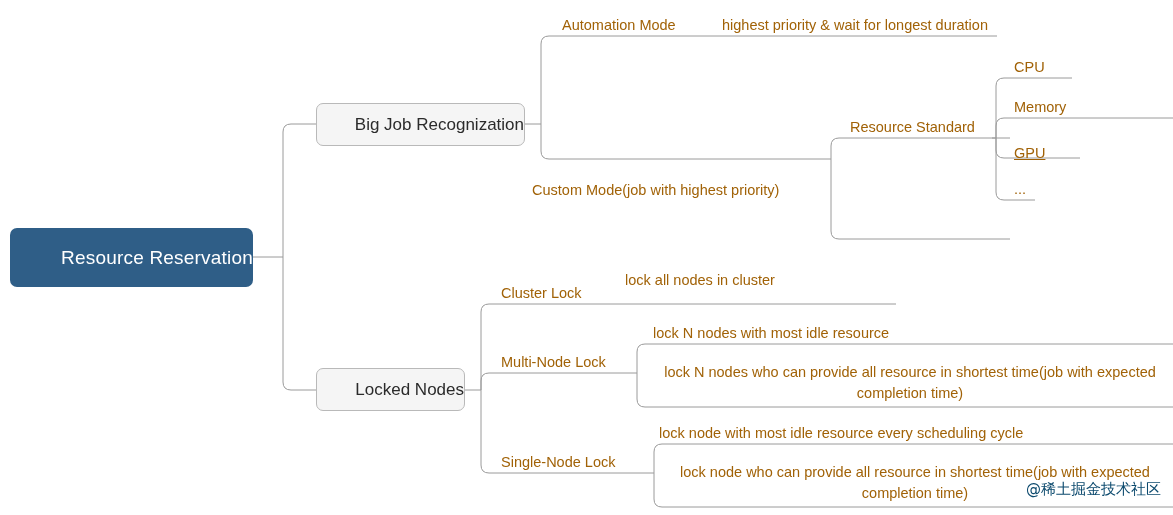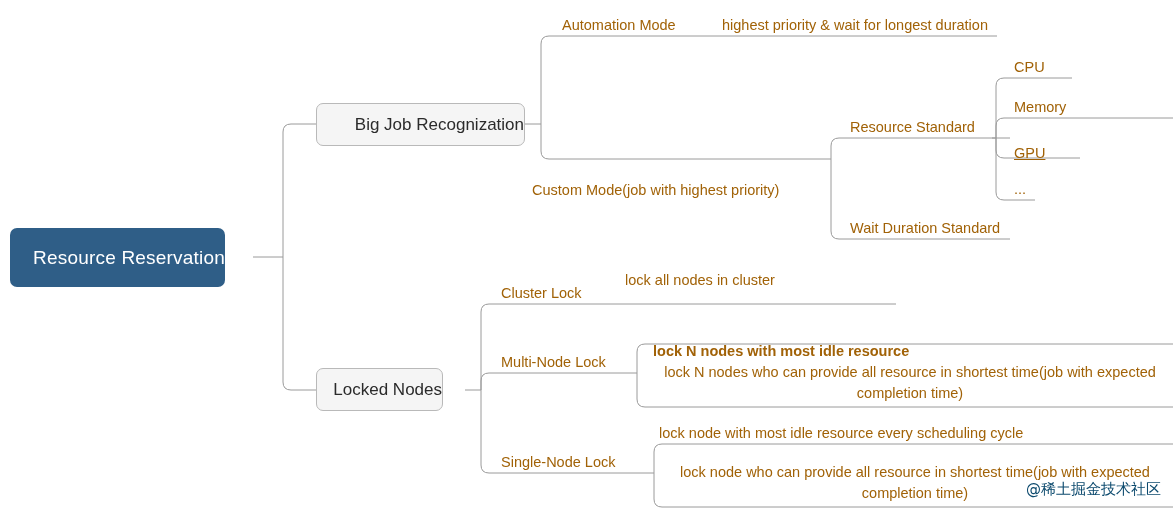--- a/index.html
+++ b/index.html
@@ -29,21 +29,21 @@
     position: absolute;
     box-sizing: border-box;
     display: flex;
     align-items: center;
     justify-content: flex-end;
     white-space: nowrap;
   }
   .root-node {
     left: 10px;
     top: 228px;
-    width: 215px;
+    width: 243px;
     height: 59px;
     background: #2f5e87;
     border-radius: 7px;
     color: #ffffff;
     font-size: 19px;
     letter-spacing: 0.2px;
     padding-left: 20px;
   }
   .branch-node {
     background: #f5f5f5;
@@ -54,21 +54,21 @@
   }
   .branch-big-job {
     left: 316px;
     top: 103px;
     width: 209px;
     height: 43px;
   }
   .branch-locked {
     left: 316px;
     top: 368px;
-    width: 127px;
+    width: 149px;
     height: 43px;
   }
   
   .lbl {
     position: absolute;
     color: #a16207;
     font-size: 14.5px;
     white-space: nowrap;
     line-height: 20px;
   }
@@ -142,37 +142,36 @@
   </div>
 
   <div class="lbl" style="left:562px; top:15px;">Automation Mode</div>
 
   <div class="lbl" style="left:722px; top:15px;">highest priority &amp; wait for longest duration</div>
 
   <div class="lbl" style="left:532px; top:138px;margin-top:42px;">Custom Mode(job with highest priority)</div>
 
   <div class="lbl" style="left:850px; top:117px;">Resource Standard</div>
 
-  <div class="lbl" style="left:850px; top:218px;">Wait Duration Standard</div>
 
   <div class="lbl" style="left:1014px; top:57px;">CPU</div>
 
   <div class="lbl" style="left:1014px; top:97px;">Memory</div>
 
   <div class="lbl" style="left:1014px; top:143px;text-decoration:underline;">GPU</div>
 
   <div class="lbl" style="left:1014px; top:179px;">...</div>
 
   <div class="lbl" style="left:501px; top:283px;">Cluster Lock</div>
 
   <div class="lbl" style="left:625px; top:270px;">lock all nodes in cluster</div>
 
   <div class="lbl" style="left:501px; top:352px;">Multi-Node Lock</div>
 
-  <div class="lbl" style="left:653px; top:341px;font-weight:bold;">lock N nodes with most idle resource</div>
+  <div class="lbl" style="left:653px; top:323px;">lock N nodes with most idle resource</div>
 
   <div class="lbl multi" style="left:660px; top:362px; width:500px;">lock N nodes who can provide all resource in shortest time(job with expected completion time)</div>
 
   <div class="lbl" style="left:501px; top:452px;">Single-Node Lock</div>
 
   <div class="lbl" style="left:659px; top:423px;text-align:center;">lock node with most idle resource every scheduling cycle</div>
 
   <div class="lbl multi" style="left:665px; top:462px; width:500px;">lock node who can provide all resource in shortest time(job with expected completion time)</div>
 
   <div class="watermark">@稀土掘金技术社区</div>

